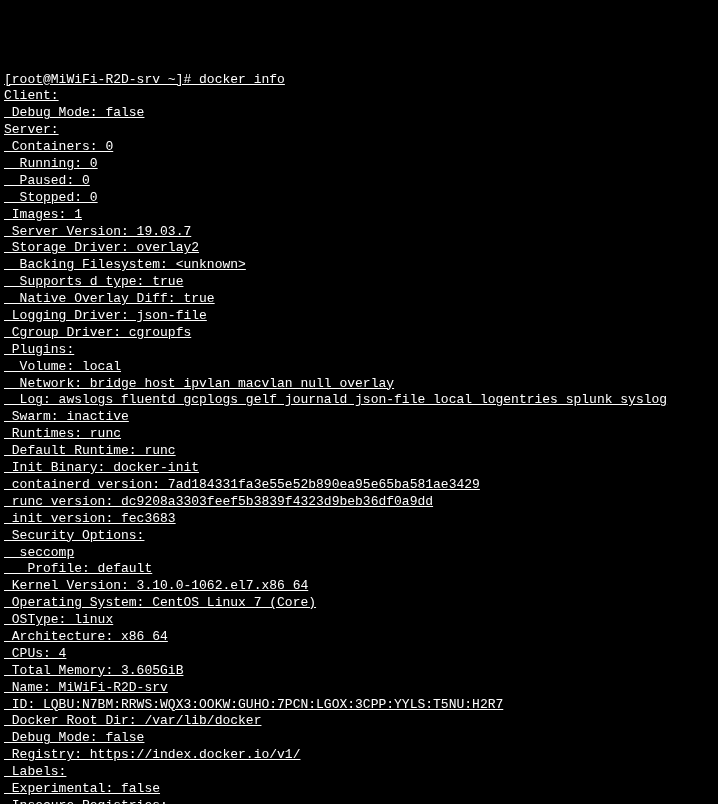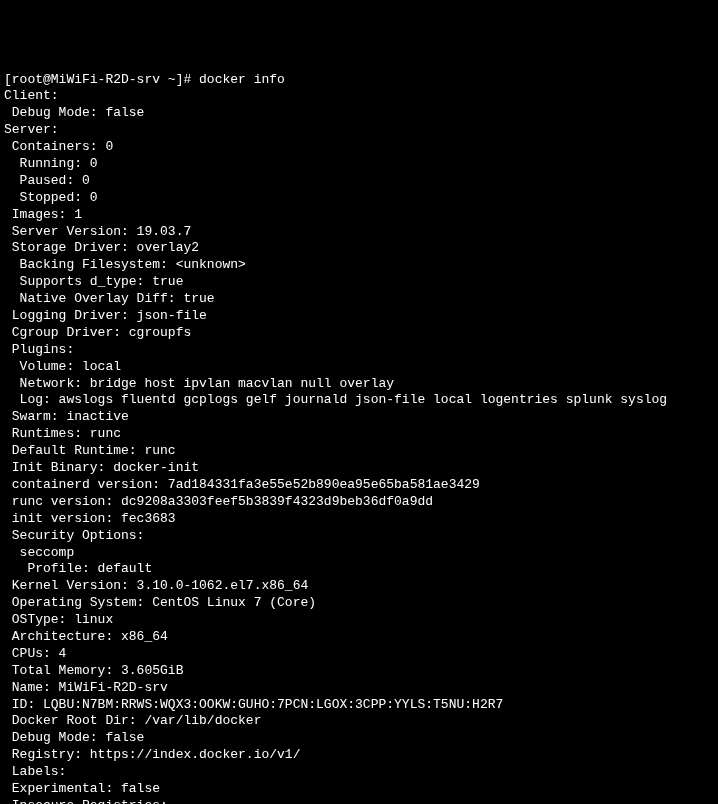--- a/index.html
+++ b/index.html
@@ -12,20 +12,21 @@
       color: #ffffff;
       font-family: "Consolas", "Courier New", monospace;
       font-size: 13px;
       line-height: 1.3;
       padding: 4px;
       width: 718px;
       white-space: pre;
     }
     .terminal-line {
       display: block;
+      text-decoration: underline;
     }
   </style>
 </head>
 <body>
 
 
 
 <div><span class="terminal-line">[root@MiWiFi-R2D-srv ~]# docker info</span><span class="terminal-line">Client:</span><span class="terminal-line"> Debug Mode: false</span><span class="terminal-line"></span><span class="terminal-line">Server:</span><span class="terminal-line"> Containers: 0</span><span class="terminal-line">  Running: 0</span><span class="terminal-line">  Paused: 0</span><span class="terminal-line">  Stopped: 0</span><span class="terminal-line"> Images: 1</span><span class="terminal-line"> Server Version: 19.03.7</span><span class="terminal-line"> Storage Driver: overlay2</span><span class="terminal-line">  Backing Filesystem: &lt;unknown&gt;</span><span class="terminal-line">  Supports d_type: true</span><span class="terminal-line">  Native Overlay Diff: true</span><span class="terminal-line"> Logging Driver: json-file</span><span class="terminal-line"> Cgroup Driver: cgroupfs</span><span class="terminal-line"> Plugins:</span><span class="terminal-line">  Volume: local</span><span class="terminal-line">  Network: bridge host ipvlan macvlan null overlay</span><span class="terminal-line">  Log: awslogs fluentd gcplogs gelf journald json-file local logentries splunk syslog</span><span class="terminal-line"> Swarm: inactive</span><span class="terminal-line"> Runtimes: runc</span><span class="terminal-line"> Default Runtime: runc</span><span class="terminal-line"> Init Binary: docker-init</span><span class="terminal-line"> containerd version: 7ad184331fa3e55e52b890ea95e65ba581ae3429</span><span class="terminal-line"> runc version: dc9208a3303feef5b3839f4323d9beb36df0a9dd</span><span class="terminal-line"> init version: fec3683</span><span class="terminal-line"> Security Options:</span><span class="terminal-line">  seccomp</span><span class="terminal-line">   Profile: default</span><span class="terminal-line"> Kernel Version: 3.10.0-1062.el7.x86_64</span><span class="terminal-line"> Operating System: CentOS Linux 7 (Core)</span><span class="terminal-line"> OSType: linux</span><span class="terminal-line"> Architecture: x86_64</span><span class="terminal-line"> CPUs: 4</span><span class="terminal-line"> Total Memory: 3.605GiB</span><span class="terminal-line"> Name: MiWiFi-R2D-srv</span><span class="terminal-line"> ID: LQBU:N7BM:RRWS:WQX3:OOKW:GUHO:7PCN:LGOX:3CPP:YYLS:T5NU:H2R7</span><span class="terminal-line"> Docker Root Dir: /var/lib/docker</span><span class="terminal-line"> Debug Mode: false</span><span class="terminal-line"> Registry: https://index.docker.io/v1/</span><span class="terminal-line"> Labels:</span><span class="terminal-line"> Experimental: false</span><span class="terminal-line"> Insecure Registries:</span></div>
 
 

